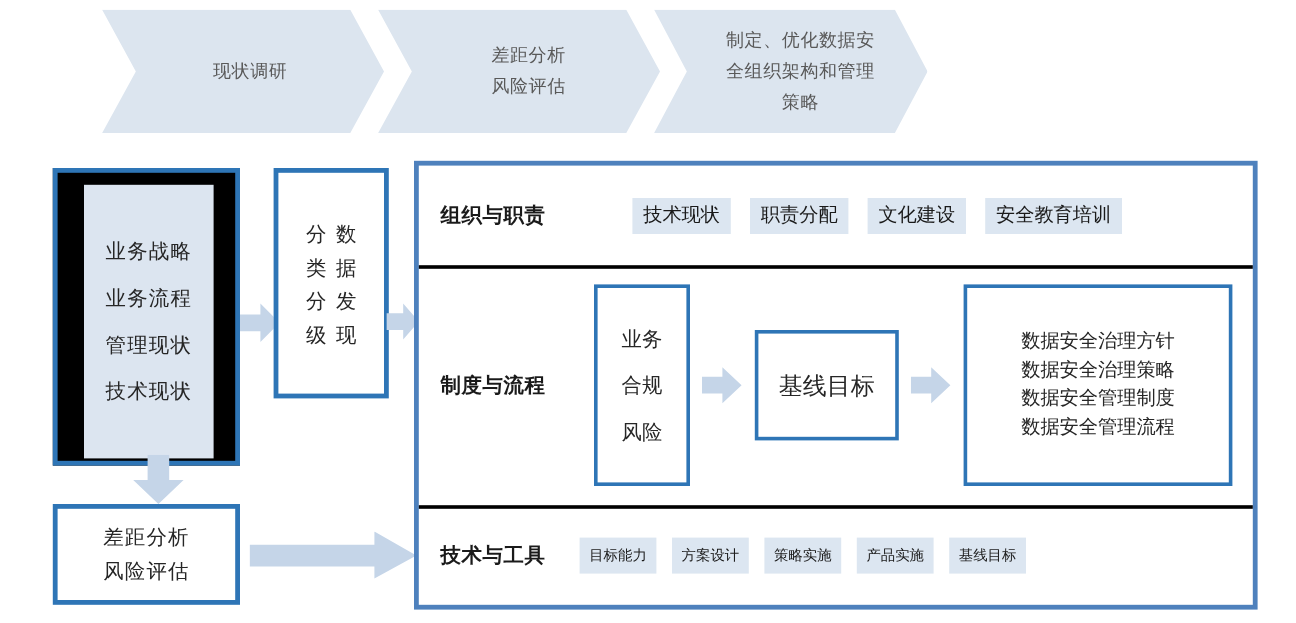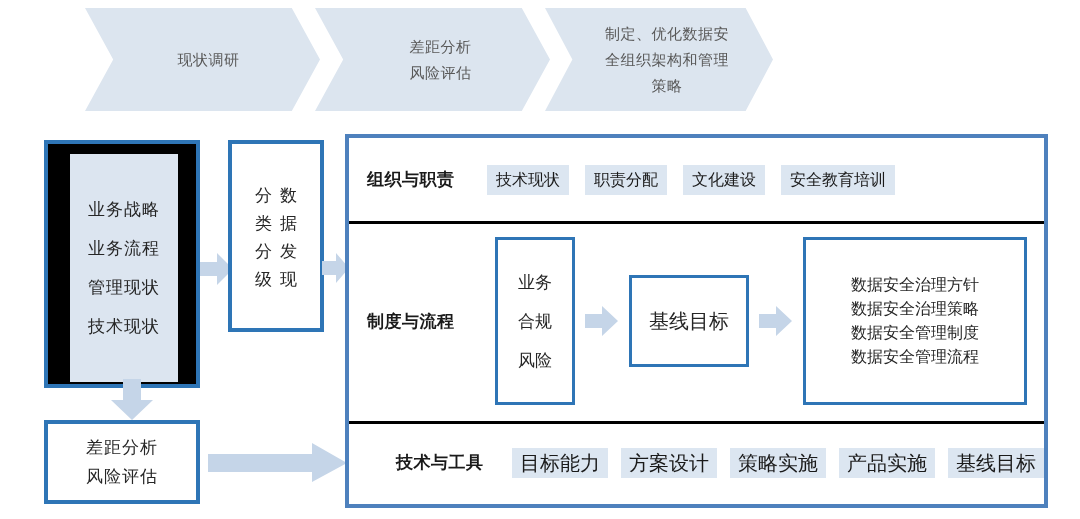--- a/index.html
+++ b/index.html
@@ -181,23 +181,23 @@
     box-sizing: border-box;
   }
   .panel-row {
     position: absolute;
     left: 0;
     width: 100%;
     box-sizing: border-box;
     display: flex;
     align-items: center;
   }
-  #row-org    { top: 0px;   height: 83px; }
+  #row-org    { top: 0px;   height: 83px; gap: 40px; }
   #row-policy { top: 85px;  height: 196px; }
-  #row-tech   { top: 283px; height: 83px; justify-content: flex-end; }
+  #row-tech   { top: 283px; height: 83px; }
 
   .divider {
     position: absolute;
     left: 0;
     width: 100%;
     height: 3px;
     background: #000000;
   }
   #divider-1 { top: 83px; }
   #divider-2 { top: 283px; }
@@ -222,21 +222,21 @@
   }
   .chip {
     background: #DCE6F1;
     color: #1a1a1a;
     font-size: 16px;
     padding: 4px 9px;
     line-height: 22px;
     white-space: nowrap;
   }
   #row-tech .chips { gap: 13px; margin-left: 8px; }
-  #row-tech .chip { font-size: 20px; padding: 4px 8px; font-family: Liberation Serif, serif; }
+  #row-tech .chip { font-size: 12px; padding: 4px 8px; font-family: Liberation Serif, serif; }
 
   
   #policy-flow {
     display: flex;
     align-items: center;
     margin-left: 20px;
   }
   #scope-box {
     width: 80px;
     height: 168px;

